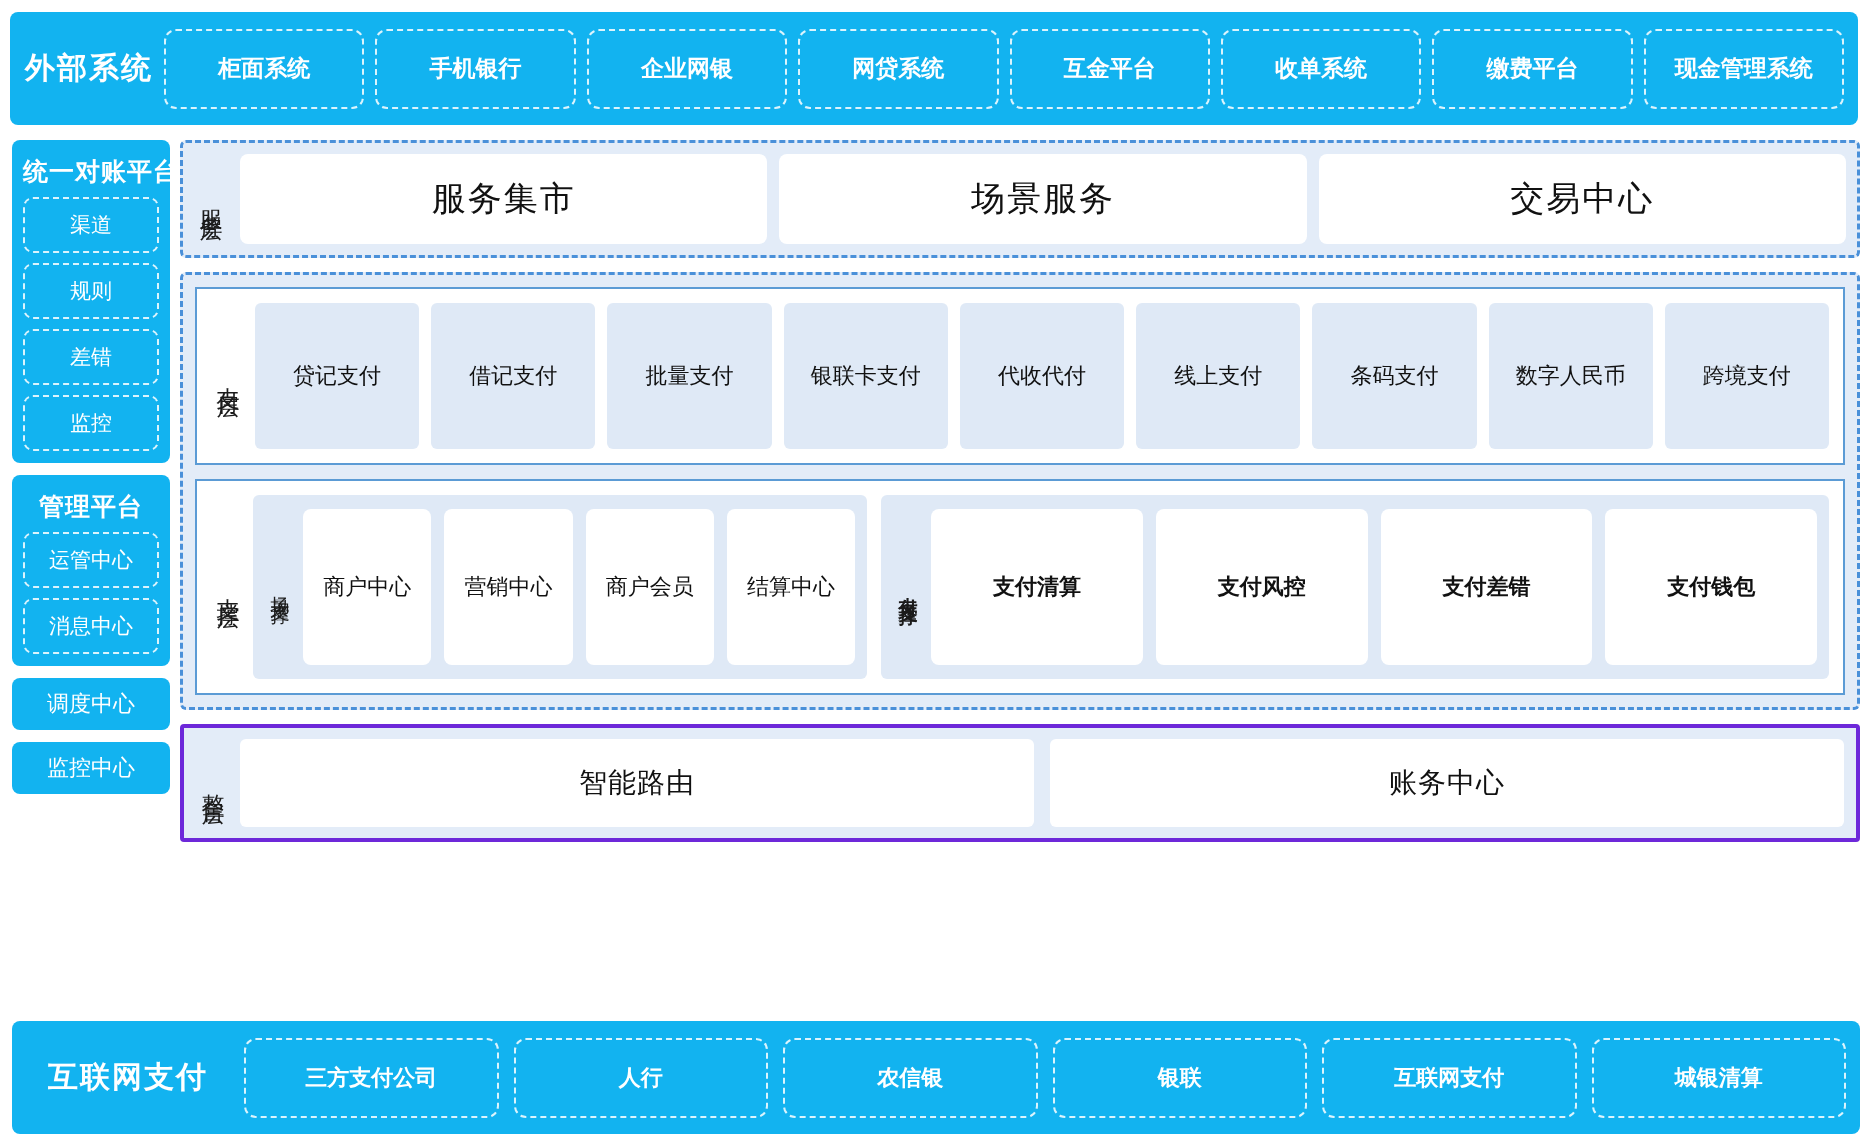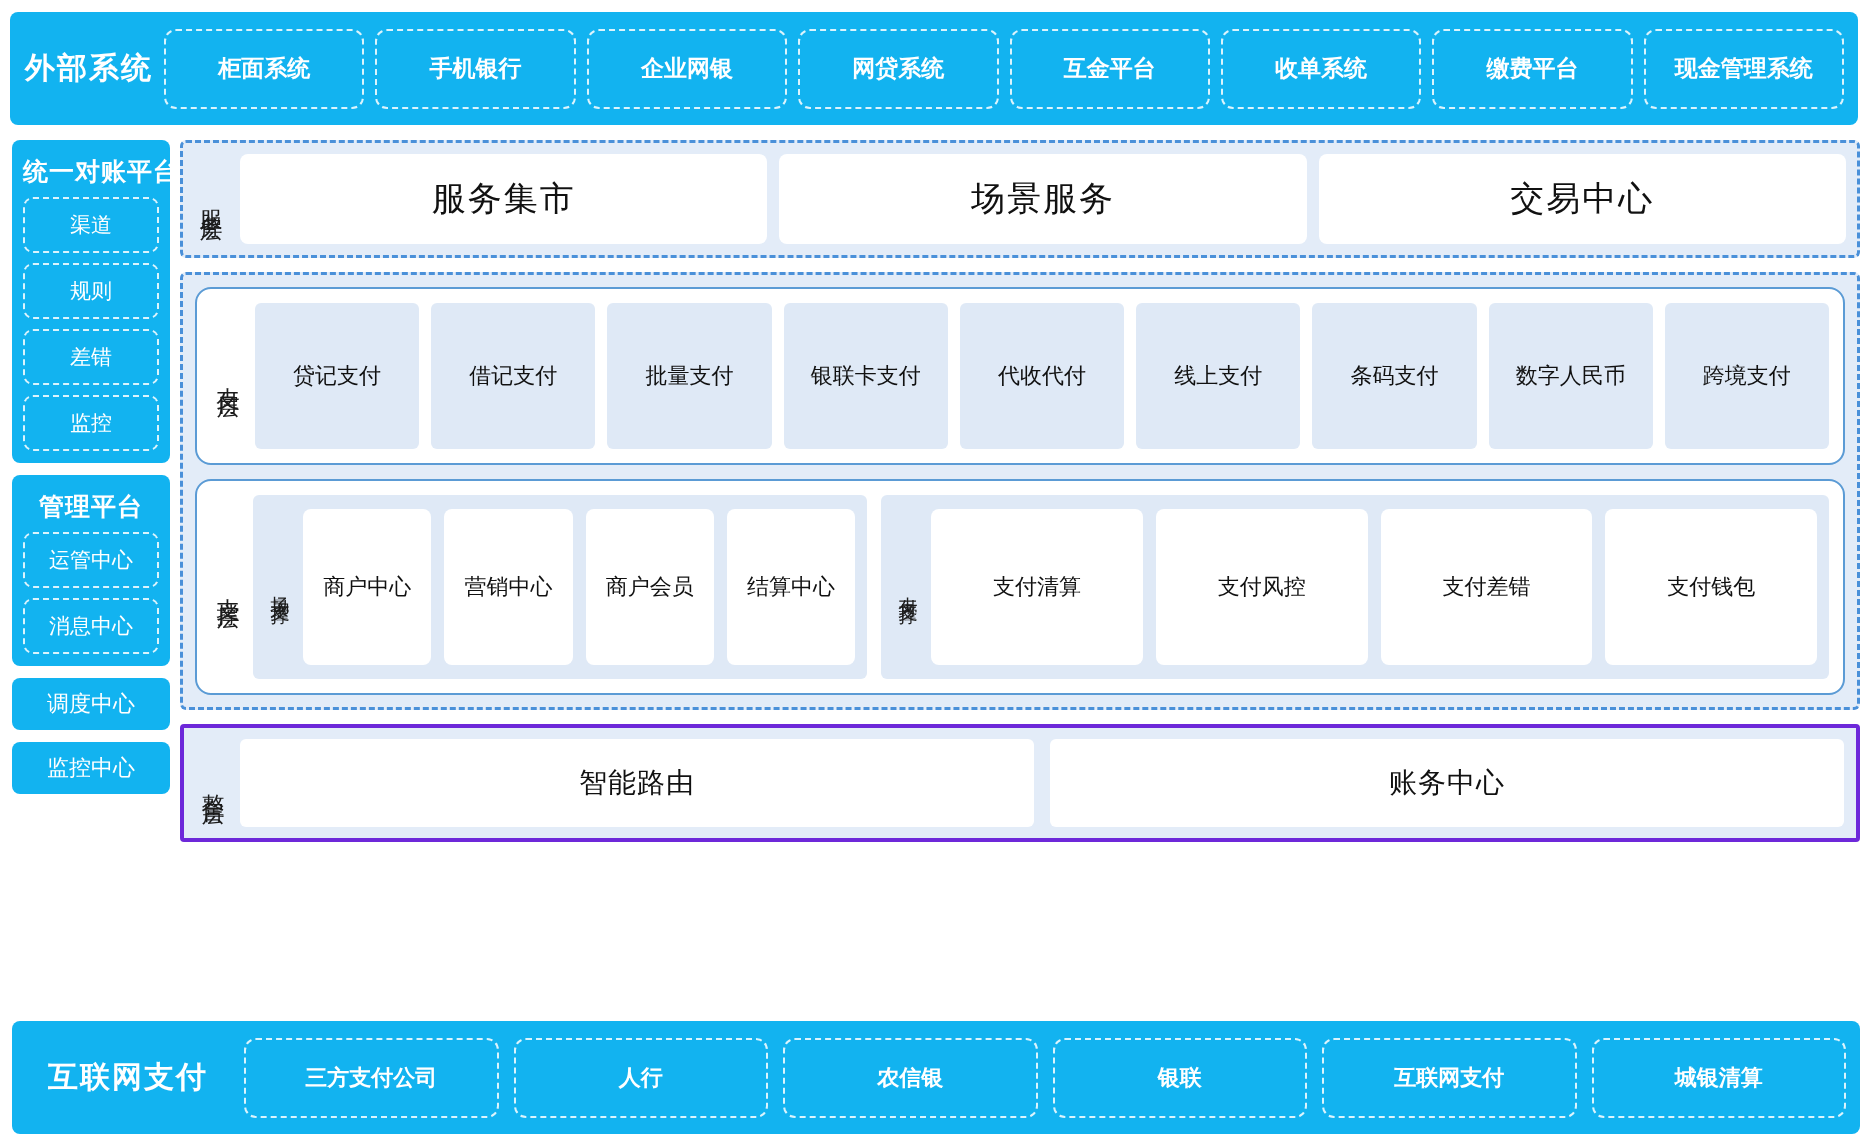--- a/index.html
+++ b/index.html
@@ -160,21 +160,21 @@
     color: #111;
     letter-spacing: 2px;
   }
 
   
   #core-panel { margin-bottom: 14px; padding: 12px; }
 
   .white-box {
     background: #ffffff;
     border: 2px solid #5b9bd5;
-    border-radius: 16px;
+    border-radius: 0;
     padding: 14px 14px;
   }
 
   
   #pay-box { margin-bottom: 14px; height: 178px; }
   #pay-row { height: 100%; }
   #pay-cards { display: flex; flex: 1; gap: 12px; padding-left: 8px; }
   .pay-card {
     flex: 1;
     background: #dfe9f6;
@@ -192,21 +192,21 @@
   #sup-row { height: 100%; }
   #sup-groups { display: flex; flex: 1; gap: 14px; padding-left: 6px; }
   .sup-group {
     background: #dfe9f6;
     border-radius: 6px;
     display: flex;
     align-items: stretch;
     padding: 14px 12px;
   }
   .sup-group.scene { flex: 0 0 614px; }
-  .sup-group.paysup { flex: 1; }
+  .sup-group.paysup { flex: 1; font-weight: bold; }
   .sup-group-label {
     flex: 0 0 30px;
     writing-mode: vertical-rl;
     text-orientation: upright;
     display: flex;
     align-items: center;
     justify-content: center;
     font-size: 19px;
     color: #1b1b1b;
     letter-spacing: 3px;

